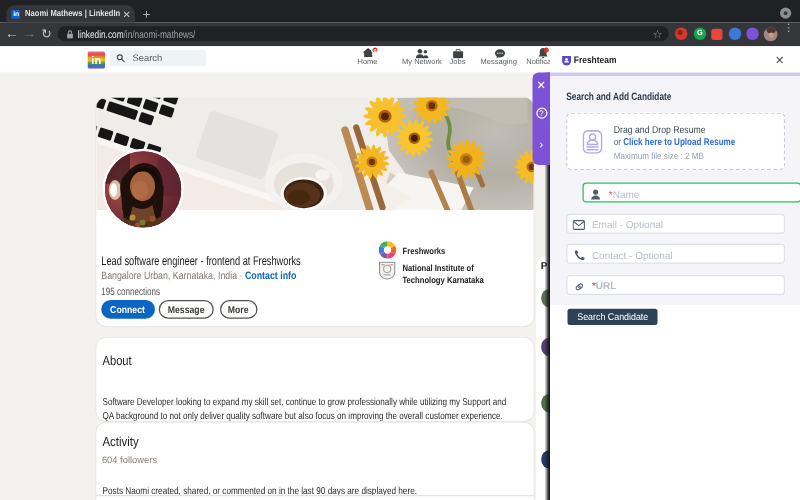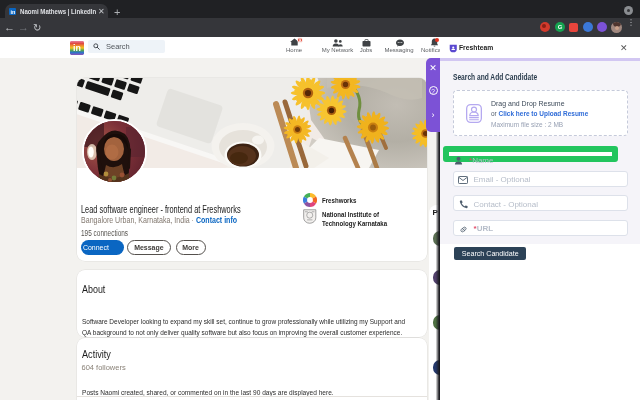--- a/index.html
+++ b/index.html
@@ -22,20 +22,28 @@
 
   <div class="abs" style="left:624px;top:6px;width:9px;height:9px;border-radius:50%;background:#8a8d91;"></div>
   <div class="abs" style="left:627px;top:9px;width:3px;height:3px;border-radius:50%;background:#35363a;"></div>
 </div>
 
 <div class="abs" style="left:0;top:18px;width:640px;height:19px;background:#35363a;">
   <div class="abs" style="left:4px;top:3px;color:#c6c9cd;font-size:11px;line-height:13px;">←</div>
   <div class="abs" style="left:18px;top:3px;color:#74787d;font-size:11px;line-height:13px;">→</div>
   <div class="abs" style="left:33px;top:3.5px;color:#c6c9cd;font-size:10px;line-height:12px;">↻</div>
 
+  <div class="abs" style="left:46px;top:3px;width:489px;height:11.5px;background:#202124;border-radius:6px;">
+    <svg class="abs" style="left:7px;top:2.5px;" width="6" height="7" viewBox="0 0 10 12">
+        <rect x="1" y="5" width="8" height="6.5" rx="1" fill="#9aa0a6"></rect>
+        <path d="M2.8 5 V3.4 a2.2 2.2 0 0 1 4.4 0 V5" fill="none" stroke="#9aa0a6" stroke-width="1.5"></path>
+      </svg>
+    <span class="abs" style="left:15.5px;top:1.5px;font-size:8.5px;line-height:9px;color:#e8eaed;white-space:nowrap;display:inline-block;transform:scaleX(0.78);transform-origin:0 0;">linkedin.com<span style="color:#9aa0a6;">/in/naomi-mathews/</span></span>
+    <span class="abs" style="right:5px;top:0.5px;color:#9aa0a6;font-size:9px;">☆</span>
+  </div>
 
   <div class="abs" style="left:540px;top:4px;width:10px;height:10px;border-radius:50%;background:#d33a2c;">
       <div class="abs" style="left:2px;top:2px;width:4px;height:4px;border-radius:50%;background:#8c1f16;"></div>
     </div>
   <div class="abs" style="left:555px;top:4px;width:10px;height:10px;border-radius:50%;background:#15a350;color:#fff;font-size:6px;text-align:center;line-height:10px;font-weight:bold;">G</div>
   <div class="abs" style="left:569px;top:4.5px;width:9px;height:9px;border-radius:2px;background:#e8453c;"></div>
   <div class="abs" style="left:583px;top:4px;width:10px;height:10px;border-radius:50%;background:#3b78d8;"></div>
   <div class="abs" style="left:597px;top:4px;width:10px;height:10px;border-radius:50%;background:#7c52d6;"></div>
   <div class="abs" style="left:611px;top:3.5px;width:11px;height:11px;border-radius:50%;background:#a1887f;overflow:hidden;">
       <div class="abs" style="left:1.5px;top:0;width:8px;height:5px;border-radius:0 0 4px 4px;background:#4e342e;"></div>
@@ -283,21 +291,21 @@
       <path d="M15 53 Q30 61 45 52 L46 61 L14 61 Z" fill="#54331c"></path>
       <circle cx="22" cy="53" r="2.4" fill="#b8973f" opacity="0.9"></circle>
       <circle cx="30" cy="57" r="2.4" fill="#75833c" opacity="0.9"></circle>
       <circle cx="38" cy="54" r="2.4" fill="#9c5234" opacity="0.9"></circle>
       <circle cx="26" cy="59" r="2" fill="#a8583a" opacity="0.8"></circle>
     </svg>
   </div>
   <div class="abs" style="left:4.5px;top:126.2px;font-size:10px;color:#202020;white-space:nowrap;transform:scaleX(0.74);transform-origin:0 0;">Lead software engineer - frontend at Freshworks</div>
   <div class="abs" style="left:4.5px;top:137.9px;font-size:8.5px;color:#82786f;white-space:nowrap;transform:scaleX(0.83);transform-origin:0 0;">Bangalore Urban, Karnataka, India <span style="color:#a29a91;">·</span> <span style="color:#0a66c2;font-weight:bold;">Contact info</span></div>
   <div class="abs" style="left:4.5px;top:150px;font-size:8.5px;color:#57544f;white-space:nowrap;transform:scaleX(0.76);transform-origin:0 0;">195 connections</div>
-  <div class="abs" style="left:4px;top:162.5px;width:43px;height:15px;background:#0a66c2;border-radius:7.5px;color:#fff;font-size:8px;font-weight:normal;line-height:15px;"><span style="display:inline-block;transform:scaleX(0.87);">Connect</span></div>
+  <div class="abs" style="left:4px;top:162.5px;width:43px;height:15px;background:#0a66c2;border-radius:7.5px;color:#fff;font-size:8px;font-weight:bold;text-align:center;line-height:15px;"><span style="display:inline-block;transform:scaleX(0.87);">Connect</span></div>
   <div class="abs" style="left:50.5px;top:162.5px;width:44px;height:15px;border:1px solid #55514d;border-radius:7.5px;color:#3f3c39;font-size:8px;font-weight:bold;text-align:center;line-height:13px;"><span style="display:inline-block;transform:scaleX(0.87);">Message</span></div>
   <div class="abs" style="left:99.5px;top:162.5px;width:29.5px;height:15px;border:1px solid #55514d;border-radius:7.5px;color:#3f3c39;font-size:8px;font-weight:bold;text-align:center;line-height:13px;"><span style="display:inline-block;transform:scaleX(0.87);">More</span></div>
 
   <svg class="abs" style="left:226px;top:115px;" width="14" height="14" viewBox="0 0 24 24">
     <circle cx="12" cy="12" r="12" fill="#fff"></circle>
     <path d="M12 12 L12 0 A12 12 0 0 1 22.4 6 Z" fill="#fbbc2c"></path>
     <path d="M12 12 L22.4 6 A12 12 0 0 1 22.4 18 Z" fill="#f26722"></path>
     <path d="M12 12 L22.4 18 A12 12 0 0 1 12 24 Z" fill="#e0447c"></path>
     <path d="M12 12 L12 24 A12 12 0 0 1 1.6 18 Z" fill="#8d52a1"></path>
     <path d="M12 12 L1.6 18 A12 12 0 0 1 1.6 6 Z" fill="#3b7ddd"></path>
@@ -354,21 +362,21 @@
   <svg class="abs" style="left:25.5px;top:66px;" width="16" height="19" viewBox="0 0 16 19">
     <rect x="0.65" y="0.65" width="14.7" height="17.7" rx="4" fill="none" stroke="#b5a9f0" stroke-width="1.3"></rect>
     <circle cx="8" cy="5.6" r="2.5" fill="none" stroke="#b5a9f0" stroke-width="1.2"></circle>
     <path d="M3.8 11.6 a4.2 3.6 0 0 1 8.4 0 Z" fill="none" stroke="#b5a9f0" stroke-width="1.2"></path>
     <path d="M3.2 13.6 h9.6 M3.2 15.8 h9.6" stroke="#b5a9f0" stroke-width="1.1"></path>
   </svg>
   <div class="abs" style="left:51px;top:61px;font-size:8px;color:#3d4a59;white-space:nowrap;transform:scaleX(0.87);transform-origin:0 0;">Drag and Drop Resume</div>
   <div class="abs" style="left:51px;top:71px;font-size:8px;color:#55606e;white-space:nowrap;transform:scaleX(0.81);transform-origin:0 0;">or <span style="color:#2f6cd8;font-weight:bold;">Click here to Upload Resume</span></div>
   <div class="abs" style="left:51px;top:82px;font-size:7.3px;color:#97a0b3;white-space:nowrap;transform:scaleX(0.89);transform-origin:0 0;">Maximum file size : 2 MB</div>
 
-  <div class="abs" style="left:3px;top:108.5px;width:175px;height:16px;background:#fff;border:6px solid #22c55e;border-radius:3px;">
+  <div class="abs" style="left:26px;top:108.5px;width:175px;height:16px;background:#fff;border:1px solid #22c55e;border-radius:3px;">
     <svg class="abs" style="left:5px;top:3.5px;" width="9" height="9" viewBox="0 0 20 20">
         <circle cx="10" cy="6" r="4.5" fill="#4e5d6d"></circle>
         <path d="M2 19 a8 7 0 0 1 16 0 Z" fill="#4e5d6d"></path>
       </svg>
     <span class="abs" style="left:20px;top:3.5px;font-size:8px;color:#b6bdc9;"><span style="color:#e24c68;">*</span>Name</span>
   </div>
   <div class="abs" style="left:12.5px;top:157.5px;width:175px;height:16px;background:#fff;border:1px solid #dde1ea;border-radius:3px;">
     <svg class="abs" style="left:5px;top:4px;" width="9" height="9" viewBox="0 0 20 20">
         <path d="M4 1 C2.5 1 1.5 2.5 2 4.5 C3.5 11 9 16.5 15.5 18 C17.5 18.5 19 17.5 19 16 L19 13.5 L14.5 12 L13 14 C10.5 13 7 9.5 6 7 L8 5.5 L6.5 1 Z" fill="#4e5d6d"></path>
       </svg>

